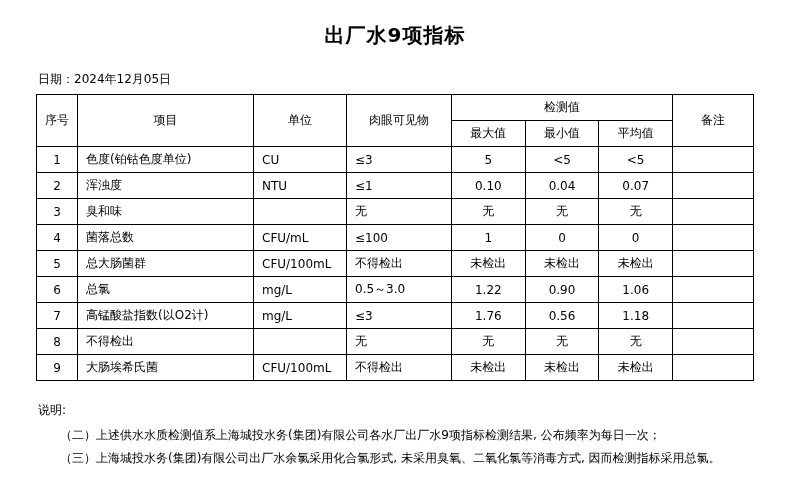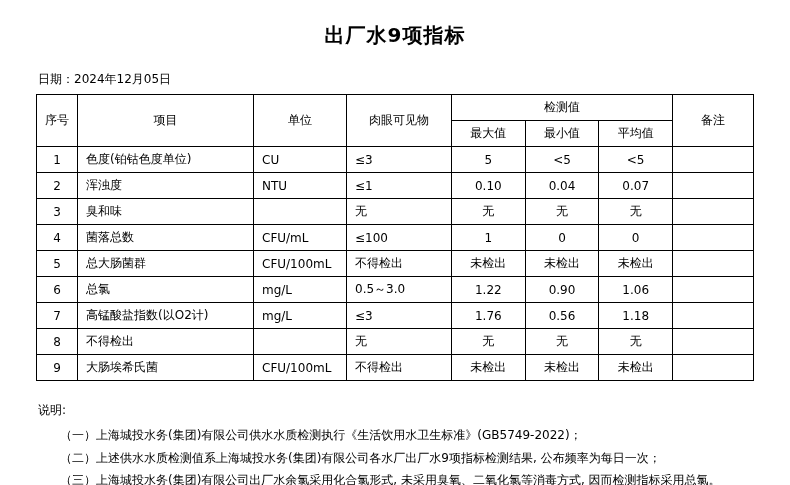--- a/index.html
+++ b/index.html
@@ -190,18 +190,17 @@
           <td class="c-val">未检出</td>
           <td class="c-val">未检出</td>
           <td class="c-remark"></td>
         </tr>
       </tbody>
     </table>
   </div>
 
   <div class="notes">
     <div class="n-title">说明:</div>
-    <div class="n-line">（一）上海城投水务(集团)有限公司供水水质检测执行《生活饮用水卫生标准》(GB5749-2022)；</div>
     <div class="n-line">（二）上述供水水质检测值系上海城投水务(集团)有限公司各水厂出厂水9项指标检测结果, 公布频率为每日一次；</div>
     <div class="n-line">（三）上海城投水务(集团)有限公司出厂水余氯采用化合氯形式, 未采用臭氧、二氧化氯等消毒方式, 因而检测指标采用总氯。</div>
   </div>
 
 </div>
 
 </body></html>

